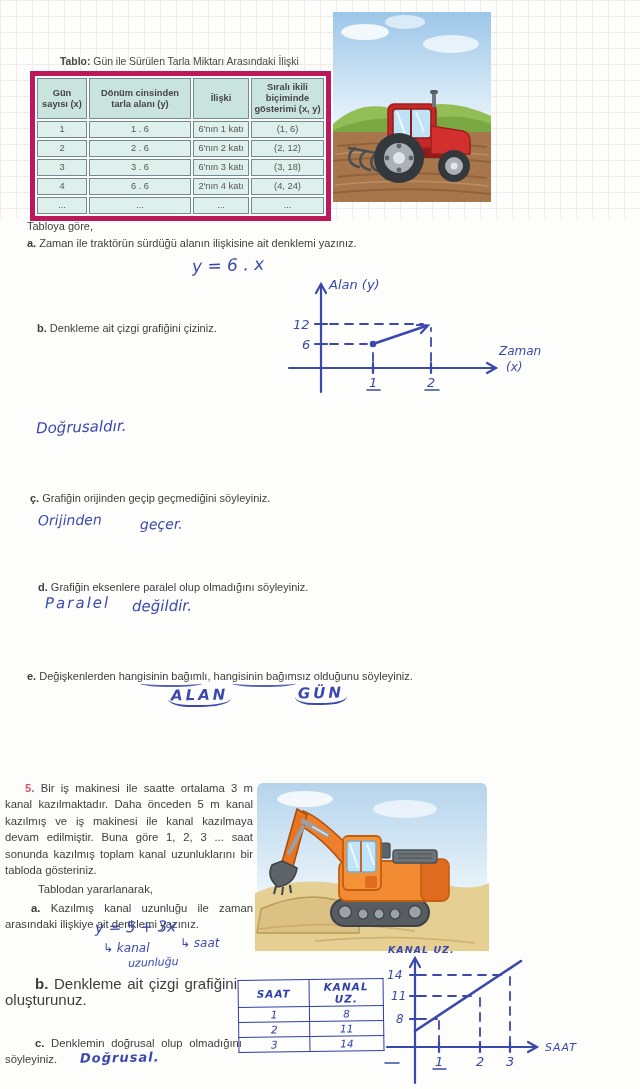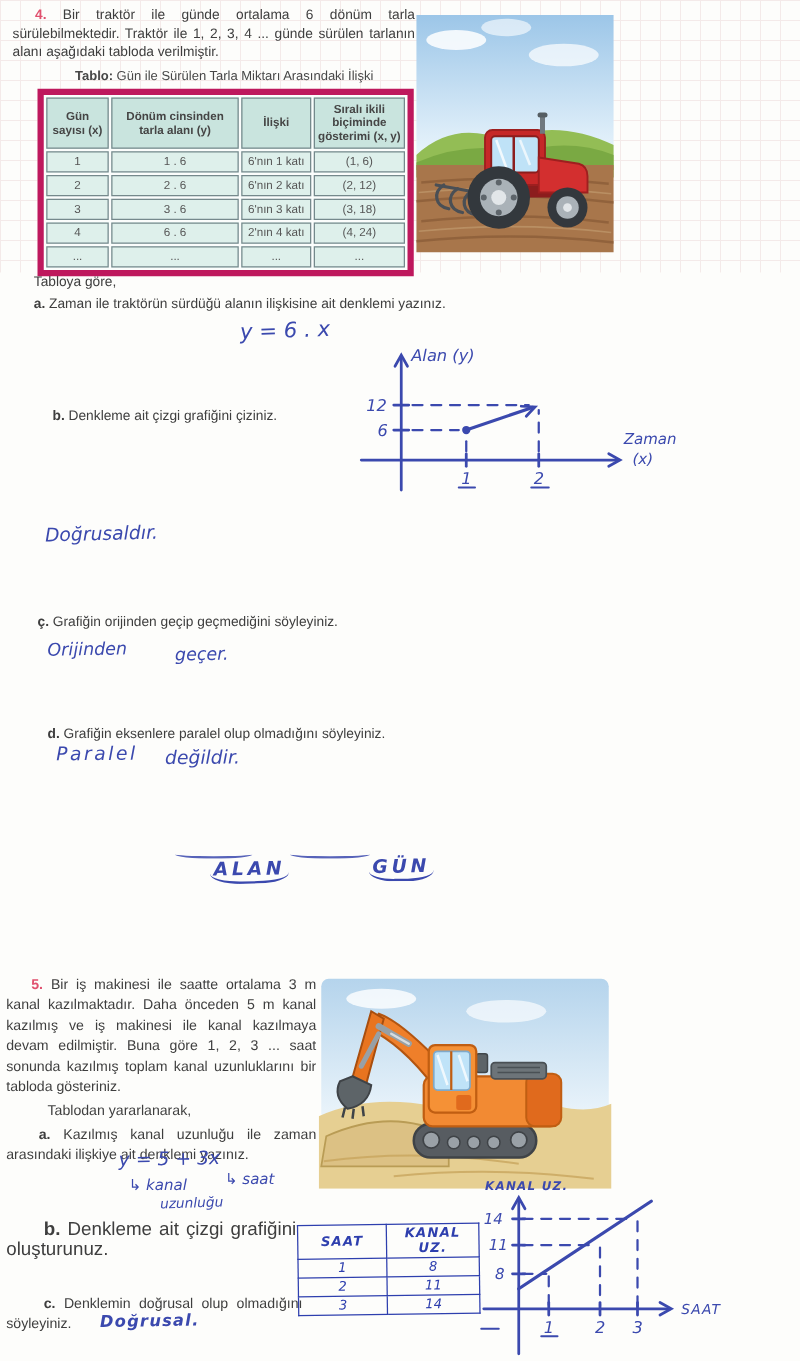--- a/index.html
+++ b/index.html
@@ -37,22 +37,20 @@
   .ht th, .ht td { border:1.7px solid #2e3fae; text-align:center; padding:1px 4px; }
   .ht th { font-weight:bold; letter-spacing:1px; }
   svg text.htxt { font-family:"DejaVu Sans", sans-serif; font-style:italic; fill:#3b49ae; }
 </style>
 </head>
 <body>
 
 <div class="page">
   <div class="grid-overlay"></div>
 
-  <p class="abs print just" style="left:10px; top:5px; width:322px; margin:0; text-indent:18px;"><span class="qnum">4.</span>
-    <span>Bir traktör ile günde ortalama 6 dönüm tarla sürülebilmektedir. Traktör ile 1, 2, 3, 4 ... günde sürülen tarlanın alanı aşağıdaki tabloda verilmiştir.</span></p>
 
   <p class="abs caption" style="left:60px; top:56px; margin:0;"><b>Tablo:</b><span> Gün ile Sürülen Tarla Miktarı Arasındaki İlişki</span></p>
 
   <table class="t4 abs" style="left:30px; top:71px; width:289px;">
     <colgroup>
         <col style="width:50px">
         <col style="width:102px">
         <col style="width:56px">
         <col style="width:73px">
       </colgroup>
@@ -176,32 +174,33 @@
     </g>
     <text class="htxt" x="46" y="15" font-size="13">Alan (y)</text>
     <text class="htxt" x="216" y="81" font-size="12">Zaman</text>
     <text class="htxt" x="223" y="97" font-size="12">(x)</text>
     <text class="htxt" x="10" y="55" font-size="13">12</text>
     <text class="htxt" x="19" y="75" font-size="13">6</text>
     <text class="htxt" x="86" y="113" font-size="13">1</text>
     <text class="htxt" x="144" y="113" font-size="13">2</text>
   </svg>
 
-  <p class="abs print" style="left:33px; top:317px; margin:9px;"><span class="ilabel">b.</span><span> Denkleme ait çizgi grafiğini çiziniz.</span></p>
+  <p class="abs print" style="left:33px; top:317px; margin:4px;"><span class="ilabel">b.</span><span> Denkleme ait çizgi grafiğini çiziniz.</span></p>
 
   <div class="abs hand" style="left:36px; top:418px; font-size:15px; transform:rotate(-1.5deg);">Doğrusaldır.</div>
 
   <p class="abs print" style="left:30px; top:491px; margin:0;"><span class="ilabel">ç.</span><span> Grafiğin orijinden geçip geçmediğini söyleyiniz.</span></p>
   <div class="abs hand" style="left:38px; top:512px; font-size:14px; transform:rotate(-1deg);">Orijinden</div>
   <div class="abs hand" style="left:140px; top:516px; font-size:14px; transform:rotate(-1deg);">geçer.</div>
 
   <p class="abs print" style="left:30px; top:572px; margin:8px;"><span class="ilabel">d.</span><span> Grafiğin eksenlere paralel olup olmadığını söyleyiniz.</span></p>
   <div class="abs hand" style="left:45px; top:594px; font-size:15px; letter-spacing:2px; transform:rotate(-0.5deg);">Paralel</div>
   <div class="abs hand" style="left:132px; top:597px; font-size:15px; transform:rotate(-0.5deg);">değildir.</div>
 
+  <p class="abs print" style="left:27px; top:669px; width:605px; margin:0;"><span class="ilabel">e.</span><span> Değişkenlerden hangisinin bağımlı, hangisinin bağımsız olduğunu söyleyiniz.</span></p>
   <div class="abs pen-underline" style="left:140px; top:680px; width:62px;"></div>
   <div class="abs pen-underline" style="left:232px; top:680px; width:64px;"></div>
   <div class="abs hand hand-caps" style="left:168px; top:686px; font-size:15px; transform:rotate(-1deg);">ALAN</div>
   <div class="abs hand hand-caps" style="left:295px; top:684px; font-size:15px; transform:rotate(-1deg);">GÜN</div>
 
   <p class="abs print just" style="left:5px; top:780px; width:248px; margin:0; text-indent:20px; font-size:11.3px; line-height:16.4px;"><span class="qnum">5.</span>
     <span>Bir iş makinesi ile saatte ortalama 3 m kanal kazılmaktadır. Daha önceden 5 m kanal kazılmış ve iş makinesi ile kanal kazılmaya devam edilmiştir. Buna göre 1, 2, 3 ... saat sonunda kazılmış toplam kanal uzunluklarını bir tabloda gösteriniz.</span></p>
 
   <p class="abs print" style="left:38px; top:882px; margin:0; font-size:11.3px;">Tablodan yararlanarak,</p>
 

